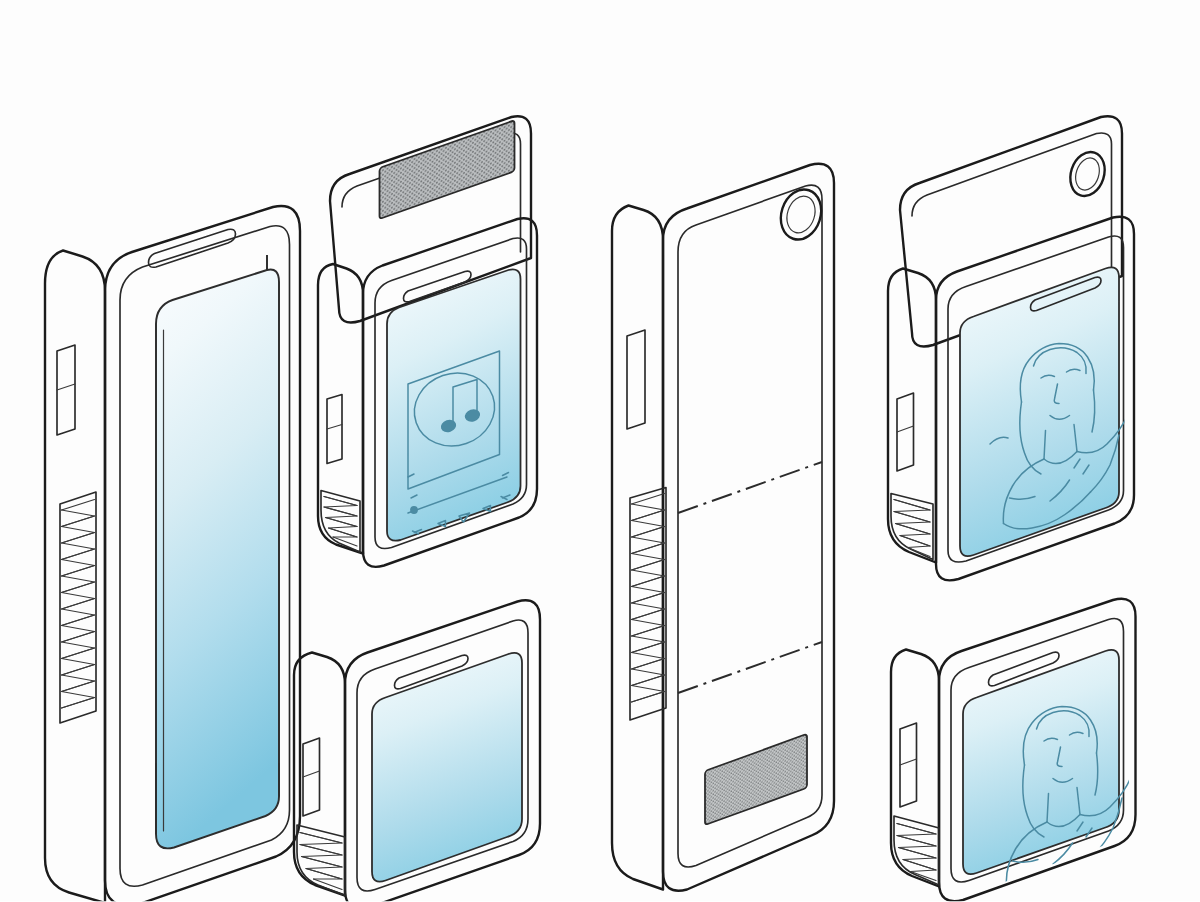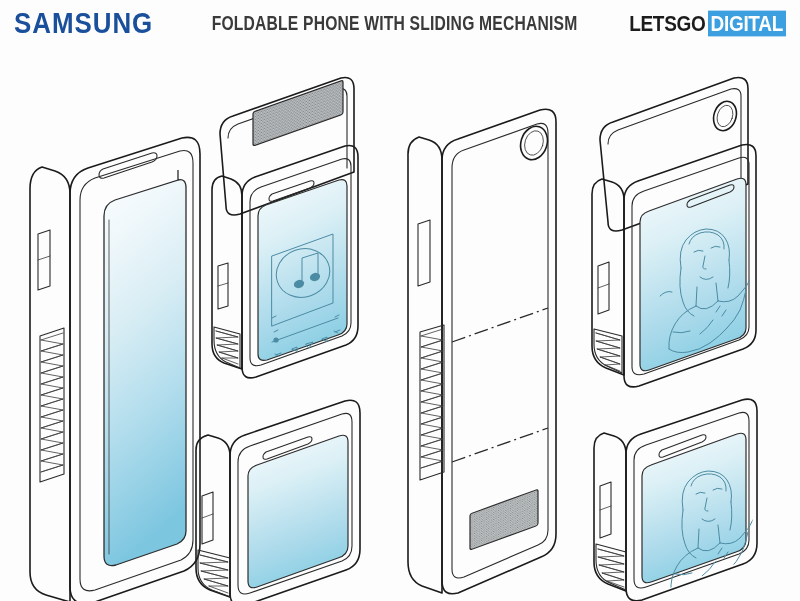--- a/index.html
+++ b/index.html
@@ -94,30 +94,20 @@
   .ln-x { fill:none; stroke:#3a3a3a; stroke-width:0.8; stroke-linejoin:round; stroke-linecap:round; }
   .scr-ui    { fill:none; stroke:#4b8ba3; stroke-width:1.0; stroke-linejoin:round; stroke-linecap:round; }
   .scr-ui-f  { fill:#4b8ba3; }
   .dashdot   { fill:none; stroke:#2b2b2b; stroke-width:1.3; stroke-dasharray:14 4 2 4; }
 </style>
 </head>
 <body>
 
 <div class="page">
 
-  <div class="header">
-    <div class="samsung-logo">SAMSUNG</div>
-
-    <div class="banner-title">FOLDABLE PHONE WITH SLIDING MECHANISM</div>
-
-    <div class="lgd-logo">
-      <span class="lgd-left">LETSGO</span>
-      <span class="lgd-right">DIGITAL</span>
-    </div>
-  </div>
 
   <div class="canvas">
   <svg class="art" width="800" height="557" viewBox="0 0 800 557" xmlns="http://www.w3.org/2000/svg">
     <defs>
       <linearGradient id="scrGrad" x1="0" y1="0" x2="0.18" y2="1">
         <stop offset="0%" stop-color="#fcfdfe"></stop>
         <stop offset="18%" stop-color="#f0f8fb"></stop>
         <stop offset="42%" stop-color="#d8edf4"></stop>
         <stop offset="68%" stop-color="#b2dded"></stop>
         <stop offset="100%" stop-color="#7dc6e0"></stop>

